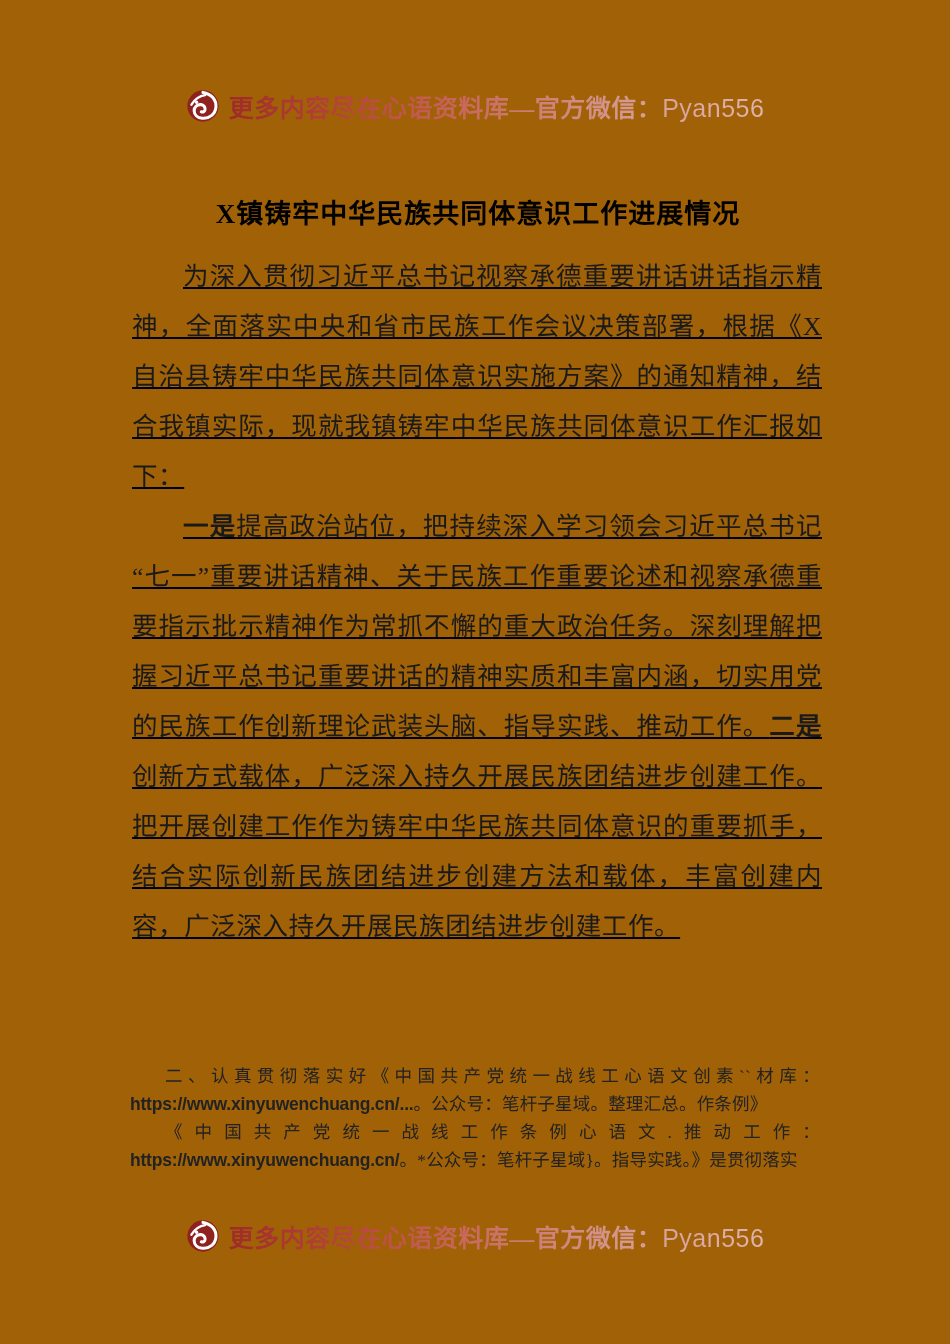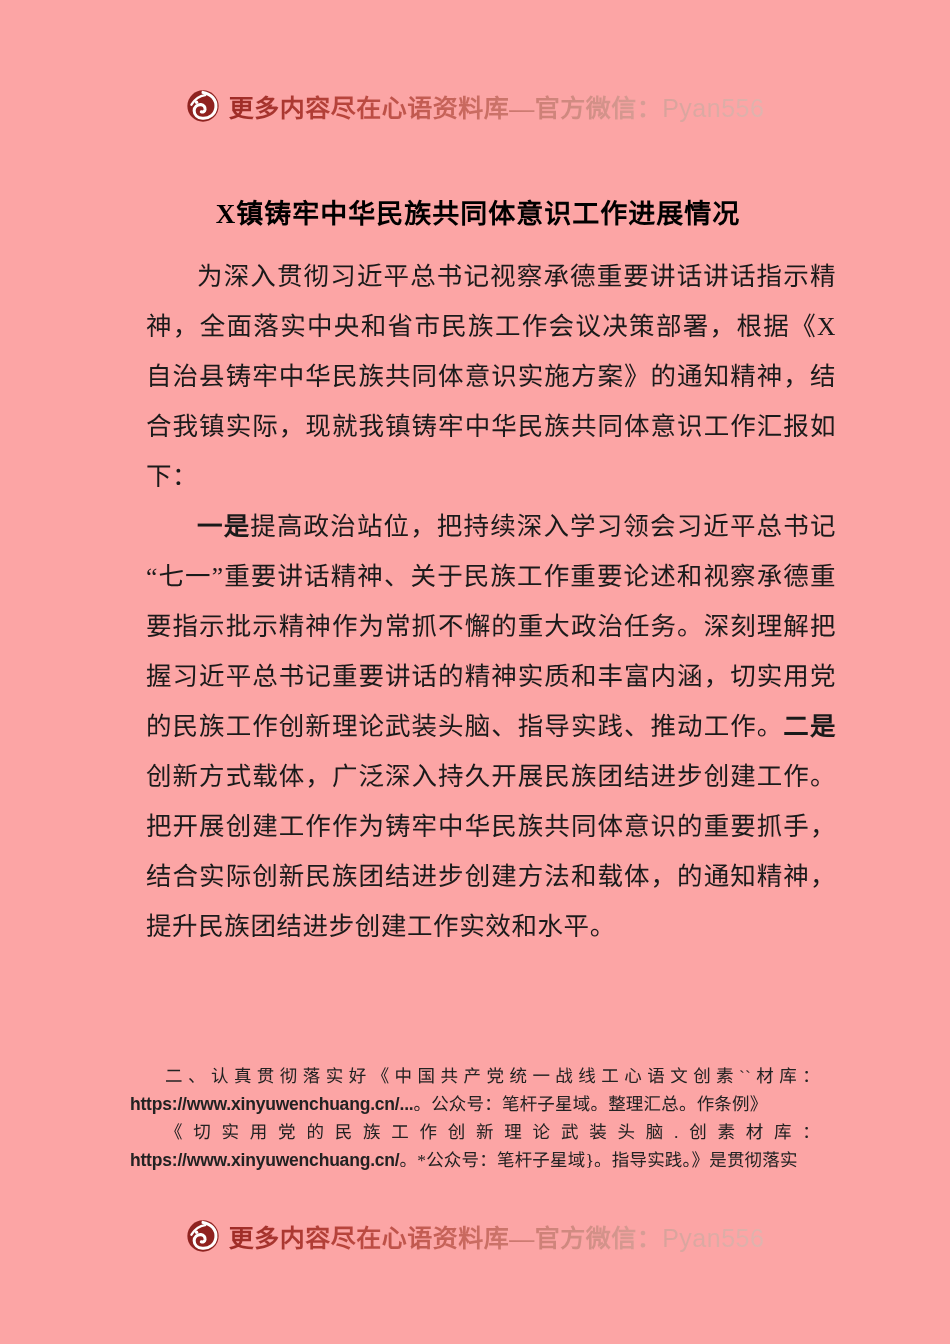--- a/index.html
+++ b/index.html
@@ -6,21 +6,21 @@
   html, body {
     margin: 0;
     padding: 0;
     background: #ffffff;
   }
 
   .page {
     position: relative;
     width: 950px;
     height: 1344px;
-    background: #fca5a5;
+    background: #a16207;
     overflow: hidden;
     font-family: "Liberation Serif", "DejaVu Serif", serif;
     -webkit-font-smoothing: antialiased;
   }
 
   
   .watermark {
     position: absolute;
     left: 0;
     width: 950px;
@@ -77,22 +77,23 @@
     font-size: 27px;
     font-weight: 700;
     color: #000000;
     letter-spacing: 1px;
   }
 
   
   .body-block {
     position: absolute;
     top: 252px;
-    left: 146px;
+    left: 132px;
     width: 690px;
+    text-decoration: underline;
   }
 
   .para {
     margin: 0;
     font-size: 25.5px;
     line-height: 50px;
     color: #1a1a1a;
     text-align: justify;
     text-justify: inter-ideograph;
     text-indent: 2em;
@@ -144,30 +145,30 @@
     </span>
   </div>
 
   <h1 class="doc-title">X镇铸牢中华民族共同体意识工作进展情况</h1>
 
   <div class="body-block">
     <p class="para">为深入贯彻习近平总书记视察承德重要讲话讲话指示精神，全面落实中央和省市民族工作会议决策部署，根据《X自治县铸牢中华民族共同体意识实施方案》的通知精神，结合我镇实际，现就我镇铸牢中华民族共同体意识工作汇报如下：</p>
 
 
     <p class="para">
-      <span class="bold">一是</span><span>提高政治站位，把持续深入学习领会习近平总书记“七一”重要讲话精神、关于民族工作重要论述和视察承德重要指示批示精神作为常抓不懈的重大政治任务。深刻理解把握习近平总书记重要讲话的精神实质和丰富内涵，切实用党的民族工作创新理论武装头脑、指导实践、推动工作。</span><span class="bold">二是</span><span>创新方式载体，广泛深入持久开展民族团结进步创建工作。把开展创建工作作为铸牢中华民族共同体意识的重要抓手，结合实际创新民族团结进步创建方法和载体，的通知精神，提升民族团结进步创建工作实效和水平。</span>
+      <span class="bold">一是</span><span>提高政治站位，把持续深入学习领会习近平总书记“七一”重要讲话精神、关于民族工作重要论述和视察承德重要指示批示精神作为常抓不懈的重大政治任务。深刻理解把握习近平总书记重要讲话的精神实质和丰富内涵，切实用党的民族工作创新理论武装头脑、指导实践、推动工作。</span><span class="bold">二是</span><span>创新方式载体，广泛深入持久开展民族团结进步创建工作。把开展创建工作作为铸牢中华民族共同体意识的重要抓手，结合实际创新民族团结进步创建方法和载体，丰富创建内容，广泛深入持久开展民族团结进步创建工作。</span>
     </p>
   </div>
 
   <div class="small-block">
     <p class="para-small">
       <span>二、认真贯彻落实好《中国共产党统一战线工心语文创素``材库：</span><span class="latin">https://www.xinyuwenchuang.cn/...</span><span>。公众号：笔杆子星域。整理汇总。作条例》</span>
     </p>
     <p class="para-small">
-      <span>《切实用党的民族工作创新理论武装头脑.创素材库：</span><span class="latin">https://www.xinyuwenchuang.cn/</span><span>。*公众号：笔杆子星域}。指导实践。》是贯彻落实</span>
+      <span>《中国共产党统一战线工作条例心语文.推动工作：</span><span class="latin">https://www.xinyuwenchuang.cn/</span><span>。*公众号：笔杆子星域}。指导实践。》是贯彻落实</span>
     </p>
   </div>
 
   <div class="watermark bottom">
     <svg class="wm-logo" viewBox="0 0 100 100" aria-hidden="true">
       <circle cx="50" cy="50" r="46" fill="#8f221f"></circle>
       <path d="M50 10 C74 14 90 32 88 54 C86 74 68 88 48 86 C34 85 24 76 24 64 C24 53 33 45 44 46 C52 47 57 53 56 60 C55 66 50 69 45 67" fill="none" stroke="#ffffff" stroke-width="9" stroke-linecap="round"></path>
       <path d="M16 46 C26 30 40 20 56 18" fill="none" stroke="#ffffff" stroke-width="7" stroke-linecap="round"></path>
       <circle cx="31" cy="39" r="5" fill="#ffffff"></circle>
     </svg>

